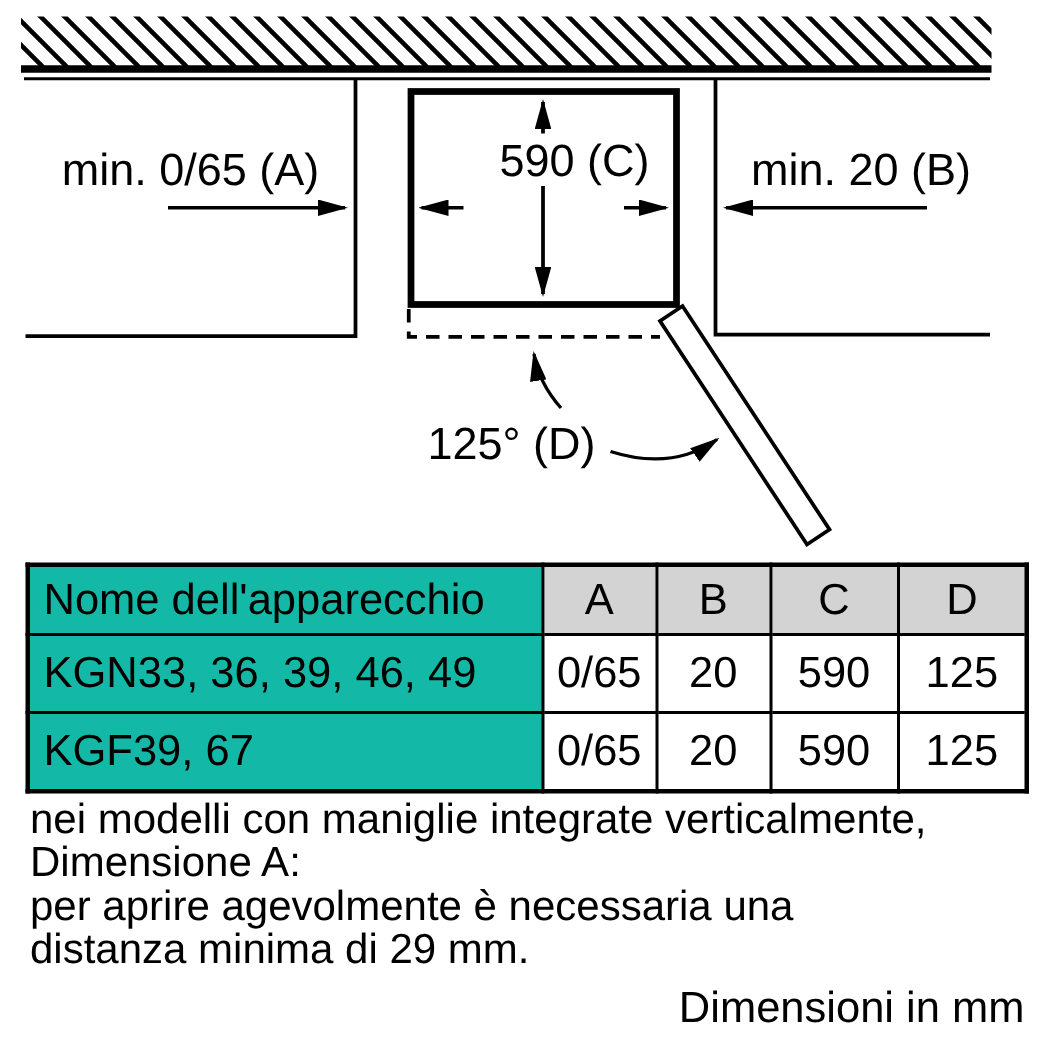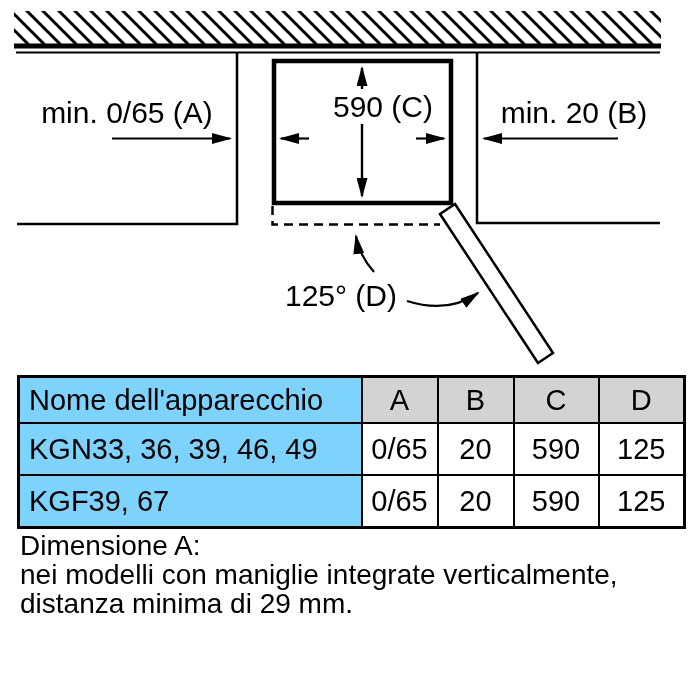--- a/index.html
+++ b/index.html
@@ -37,21 +37,21 @@
   }
   table.dim-table td, table.dim-table th {
     border: 2px solid #000;
     font-weight: normal;
     overflow: hidden;
     white-space: nowrap;
   }
   table.dim-table { border: 3px solid #000; }
   table.dim-table tr.hdr td { height: 42px; }
   table.dim-table tr.row td { height: 48px; margin-top: 48px; }
-  td.name-cell { text-align: left; padding-left: 9px; background: #7dd3fc; }
+  td.name-cell { text-align: left; padding-left: 9px; background: #14b8a6; }
   td.letter-cell { text-align: center; }
   tr.hdr td.letter-cell { background: var(--hdr-bg, #d3d3d3); }
   .footnote {
     position: absolute;
     left: 20px;
     top: 531px;
     width: 665px;
     font-size: 28px;
     line-height: 29px;
   }
@@ -141,19 +141,21 @@
         <td class="name-cell">KGF39, 67</td>
         <td class="letter-cell">0/65</td>
         <td class="letter-cell">20</td>
         <td class="letter-cell">590</td>
         <td class="letter-cell">125</td>
       </tr>
     </tbody>
   </table>
 
   <div class="footnote">
+    <div>nei modelli con maniglie integrate verticalmente,</div>
     <div>Dimensione A:</div>
-    <div>nei modelli con maniglie integrate verticalmente,</div>
+    <div>per aprire agevolmente è necessaria una</div>
     <div>distanza minima di 29 mm.</div>
   </div>
 
+  <div class="units-note">Dimensioni in mm</div>
 
 </div>
 
 </body></html>

